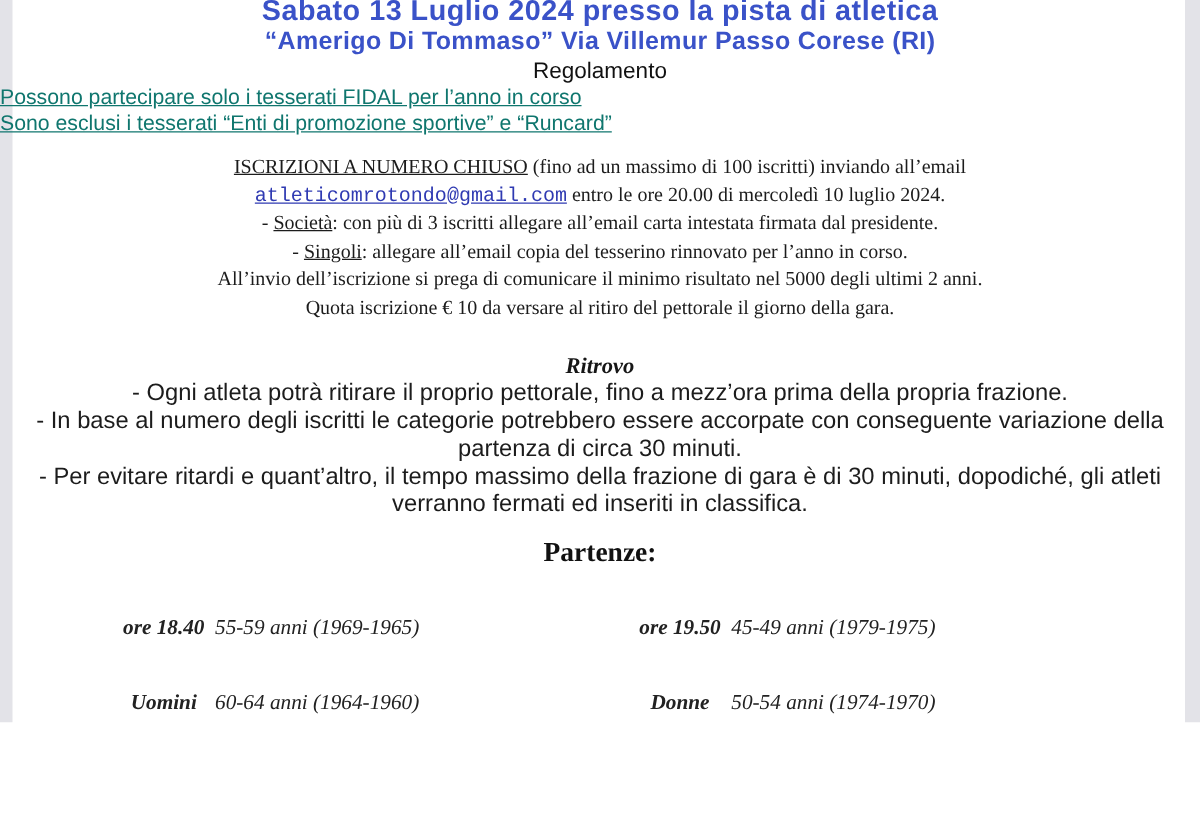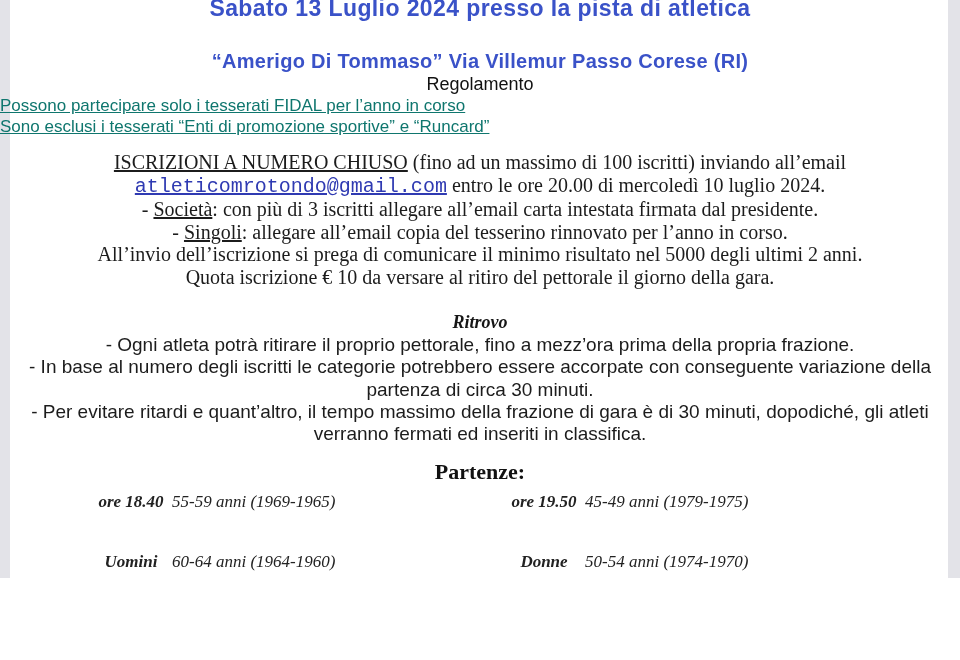--- a/index.html
+++ b/index.html
@@ -19,38 +19,38 @@
 
   
   .hdr1 {
     font-family:"Liberation Sans", sans-serif;
     font-weight:bold; font-size:23px; line-height:26px;
     color:#3a52c8; text-align:center; margin-top:-5px; letter-spacing:0.4px;
   }
   .hdr2 {
     font-family:"Liberation Sans", sans-serif;
     font-weight:bold; font-size:20px; line-height:24px;
-    color:#3a52c8; text-align:center; letter-spacing:0.3px;margin-top:28px;
+    color:#3a52c8; text-align:center; letter-spacing:0.3px;
   }
 
   
   .reg-title {
     font-family:"Liberation Sans", sans-serif;
     font-size:18px; line-height:22px; text-align:center; color:#111;
   }
   .reg-rule {
     font-family:"Liberation Sans", sans-serif;
     font-size:17px; line-height:21px; text-align:left; color:#0f766e;
     text-decoration:underline;
   }
 
   
   .serif-block {
     font-family:"Liberation Serif", serif;
-    font-size:20px; line-height:22.5px; text-align:center; color:#1c1c1c;
+    font-size:16px; line-height:22.5px; text-align:center; color:#1c1c1c;
     margin-top:14px;
   }
   .serif-line { }
   .u { text-decoration:underline; }
   .email-link { color:#2f3ab2; text-decoration:underline; cursor:pointer;font-family:Liberation Mono, monospace; }
 
   .ritrovo-title {
     font-family:"Liberation Serif", serif;
     font-weight:bold; font-style:italic;
     font-size:18px; line-height:24px; text-align:center;

